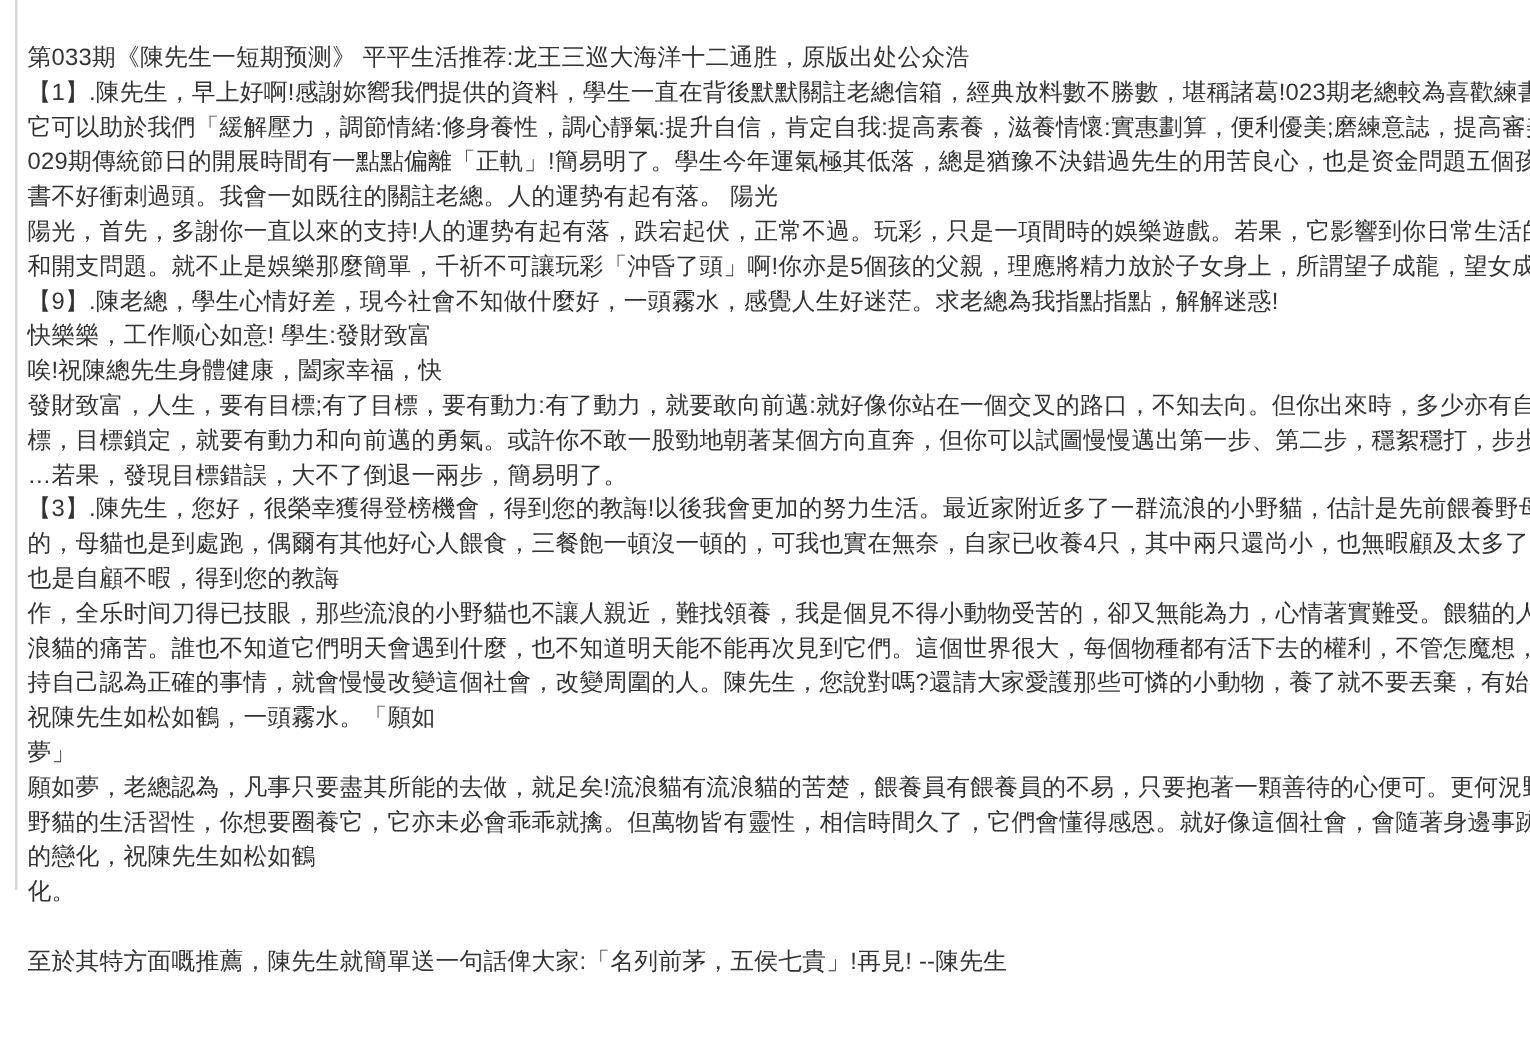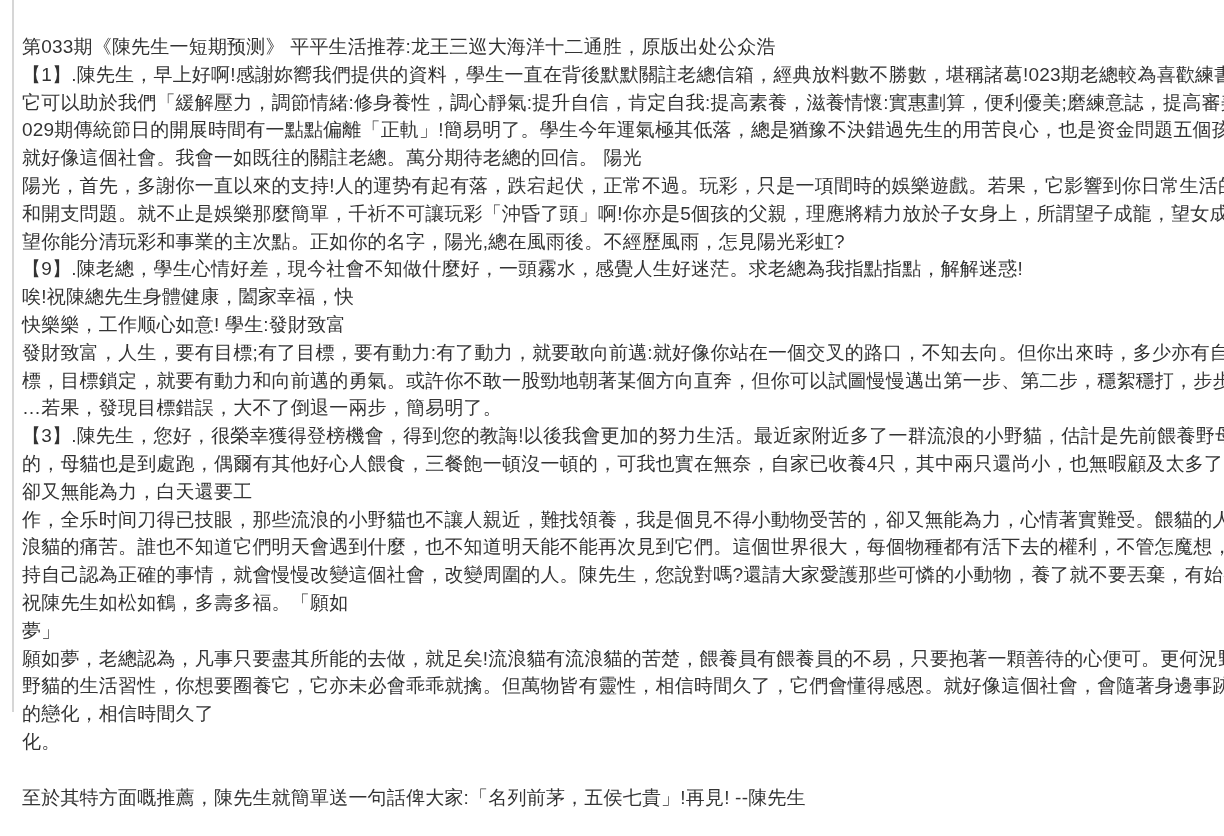--- a/index.html
+++ b/index.html
@@ -45,38 +45,37 @@
 </head>
 <body>
 
 <div class="page">
   <div class="left-divider"></div>
   <div class="content">
       <div class="line">第033期《陳先生一短期预测》 平平生活推荐:龙王三巡大海洋十二通胜，原版出处公众浩</div>
       <div class="line">【1】.陳先生，早上好啊!感謝妳嚮我們提供的資料，學生一直在背後默默關註老總信箱，經典放料數不勝數，堪稱諸葛!023期老總較為喜歡練書法。</div>
       <div class="line">它可以助於我們「緩解壓力，調節情緒:修身養性，調心靜氣:提升自信，肯定自我:提高素養，滋養情懷:實惠劃算，便利優美;磨練意誌，提高審美。」!</div>
       <div class="line">029期傳統節日的開展時間有一點點偏離「正軌」!簡易明了。學生今年運氣極其低落，總是猶豫不決錯過先生的用苦良心，也是资金問題五個孩子在讀</div>
-      <div class="line">就好像這個社會。我會一如既往的關註老總。萬分期待老總的回信。 陽光</div>
+      <div class="line">書不好衝刺過頭。我會一如既往的關註老總。人的運势有起有落。 陽光</div>
       <div class="line">陽光，首先，多謝你一直以來的支持!人的運势有起有落，跌宕起伏，正常不過。玩彩，只是一項間時的娛樂遊戲。若果，它影響到你日常生活的質量</div>
       <div class="line">和開支問題。就不止是娛樂那麼簡單，千祈不可讓玩彩「沖昏了頭」啊!你亦是5個孩的父親，理應將精力放於子女身上，所謂望子成龍，望女成鳳。希</div>
-      <div class="line">望你能分清玩彩和事業的主次點。正如你的名字，陽光,總在風雨後。不經歷風雨，怎見陽光彩虹?</div>
       <div class="line">【9】.陳老總，學生心情好差，現今社會不知做什麼好，一頭霧水，感覺人生好迷茫。求老總為我指點指點，解解迷惑!</div>
+      <div class="line">快樂樂，工作顺心如意! 學生:發財致富</div>
       <div class="line">唉!祝陳總先生身體健康，闔家幸福，快</div>
-      <div class="line">快樂樂，工作顺心如意! 學生:發財致富</div>
       <div class="line">發財致富，人生，要有目標;有了目標，要有動力:有了動力，就要敢向前邁:就好像你站在一個交叉的路口，不知去向。但你出來時，多少亦有自己的目</div>
       <div class="line">標，目標鎖定，就要有動力和向前邁的勇氣。或許你不敢一股勁地朝著某個方向直奔，但你可以試圖慢慢邁出第一步、第二步，穩絮穩打，步步為營…</div>
       <div class="line">…若果，發現目標錯誤，大不了倒退一兩步，簡易明了。</div>
       <div class="line">【3】.陳先生，您好，很榮幸獲得登榜機會，得到您的教誨!以後我會更加的努力生活。最近家附近多了一群流浪的小野貓，估計是先前餵養野母貓生</div>
       <div class="line">的，母貓也是到處跑，偶爾有其他好心人餵食，三餐飽一頓沒一頓的，可我也實在無奈，自家已收養4只，其中兩只還尚小，也無暇顧及太多了，自己</div>
-      <div class="line">卻又無能為力，白天還要工</div>
+      <div class="line">也是自顧不暇，得到您的教誨</div>
       <div class="line">作，全乐时间刀得已技眼，那些流浪的小野貓也不讓人親近，難找領養，我是個見不得小動物受苦的，卻又無能為力，心情著實難受。餵貓的人最懂流</div>
       <div class="line">浪貓的痛苦。誰也不知道它們明天會遇到什麼，也不知道明天能不能再次見到它們。這個世界很大，每個物種都有活下去的權利，不管怎魔想，只要堅</div>
       <div class="line">持自己認為正確的事情，就會慢慢改變這個社會，改變周圍的人。陳先生，您說對嗎?還請大家愛護那些可憐的小動物，養了就不要丟棄，有始有終!</div>
-      <div class="line">祝陳先生如松如鶴，多壽多福。「願如</div>
+      <div class="line">祝陳先生如松如鶴，一頭霧水。「願如</div>
       <div class="line">夢」</div>
       <div class="line">願如夢，老總認為，凡事只要盡其所能的去做，就足矣!流浪貓有流浪貓的苦楚，餵養員有餵養員的不易，只要抱著一顆善待的心便可。更何況野貓有</div>
       <div class="line">野貓的生活習性，你想要圈養它，它亦未必會乖乖就擒。但萬物皆有靈性，相信時間久了，它們會懂得感恩。就好像這個社會，會隨著身邊事跡和環境</div>
-      <div class="line">的戀化，相信時間久了</div>
+      <div class="line">的戀化，祝陳先生如松如鶴</div>
       <div class="line">化。</div>
       <div class="line">&nbsp;</div>
       <div class="line">至於其特方面嘅推薦，陳先生就簡單送一句話俾大家:「名列前茅，五侯七貴」!再見! --陳先生</div>
     </div>
 </div>
 
 </body></html>

